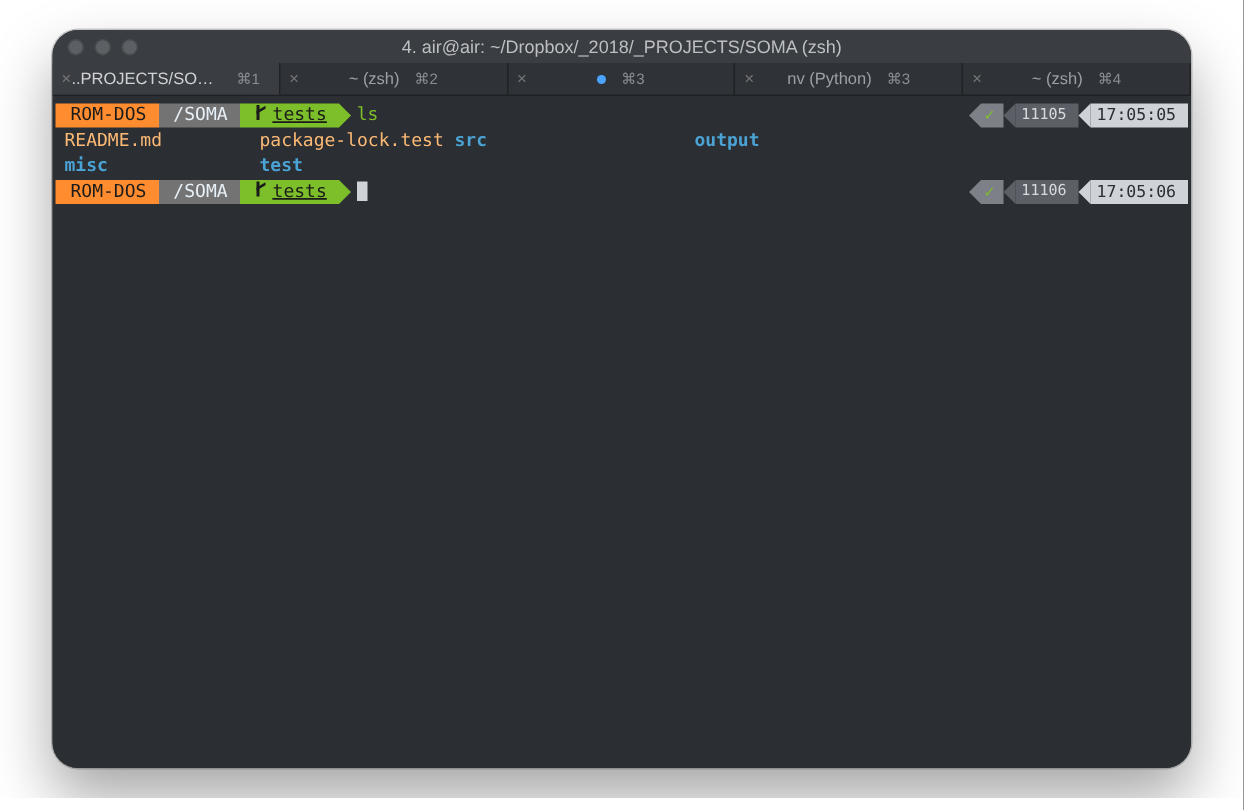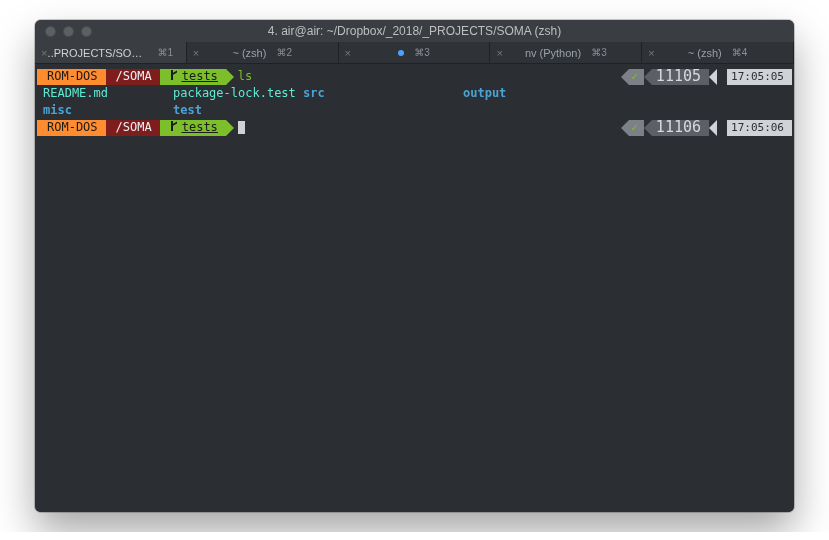--- a/index.html
+++ b/index.html
@@ -9,21 +9,21 @@
     font-size: 12px;
     display: flex;
     align-items: flex-start;
     justify-content: flex-start;
   }
   .window {
     width: 760px;
     height: 492px;
     margin: 20px 35px;
     background: #2b2e33;
-    border-radius: 6px;
+    border-radius: 17px;
     box-shadow: 0 20px 40px rgba(0,0,0,0.35), 0 0 0 1px rgba(0,0,0,0.2);
     overflow: hidden;
     display: flex;
     flex-direction: column;
   }
   .titlebar {
     height: 22px;
     background: #3a3d42;
     display: flex;
     align-items: center;
@@ -96,21 +96,21 @@
     position: relative; color: #1b1b1b;
   }
   .seg::after{
     content:""; position:absolute; right:-8px; top:0;
     border-top:8px solid transparent;
     border-bottom:8px solid transparent;
     border-left:8px solid currentColor;
   }
   .seg-user { background:#ff8c2e; color:#ff8c2e; }
   .seg-user span{ color:#1b1b1b; }
-  .seg-path { background:#7f1d1d; color:#2f7fbf; }
+  .seg-path { background:#737373; color:#2f7fbf; }
   .seg-path span{ color:#e8f0f7; }
   .seg-git  { background:#7cbf2a; color:#7cbf2a; }
   .seg-git span{ color:#1b1b1b;text-decoration:underline; }
   .branch-icon{
     display:inline-block; width:8px; height:10px; margin-right:4px;
     position:relative;
   }
   .branch-icon::before{
     content:""; position:absolute; left:1px; top:0; width:2px; height:10px;
     background:#1b1b1b;
@@ -124,21 +124,21 @@
     display:inline-block; width:7px; height:13px;
     background:#cfd2d6; margin-left:12px; vertical-align:middle;
   }
   
   .ls {
     display: grid;
     grid-template-columns: 130px 130px 160px 80px;
     column-gap: 0;
     padding-left: 6px;
   }
-  .f-plain { color:#5eead4; }
+  .f-plain { color:#fdba74; }
   .f-blue  { color:#4aa3d4; font-weight:bold; }
   
   .r-tri{
     width:0;height:0;
     border-top:8px solid transparent;
     border-bottom:8px solid transparent;
     border-right:8px solid #7d8187;
   }
   .r-check{
     background:#7d8187; color:#7cbf2a; height:16px;
@@ -147,33 +147,32 @@
   }
   .r-tri2{
     width:0;height:0;
     border-top:8px solid transparent;
     border-bottom:8px solid transparent;
     border-right:8px solid #5c6066;
   }
   .r-num{
     background:#5c6066; color:#d7d9dc; height:16px;
     display:flex;align-items:center; padding:0 8px 0 4px;
-    font-size:15px;
+    font-size:10px;
   }
   .r-tri3{
     width:0;height:0;
     border-top:8px solid transparent;
     border-bottom:8px solid transparent;
     border-right:8px solid #cfd2d6;
   }
   .r-time{
     background:#cfd2d6; color:#2b2e33; height:16px;
     display:flex;align-items:center; padding:0 8px 0 4px;
     font-size:11px;
-    margin-left:10px;
   }
 </style>
 </head>
 <body>
 
 <div class="window">
 
   <div class="titlebar">
     <div class="traffic">
       <span></span>

